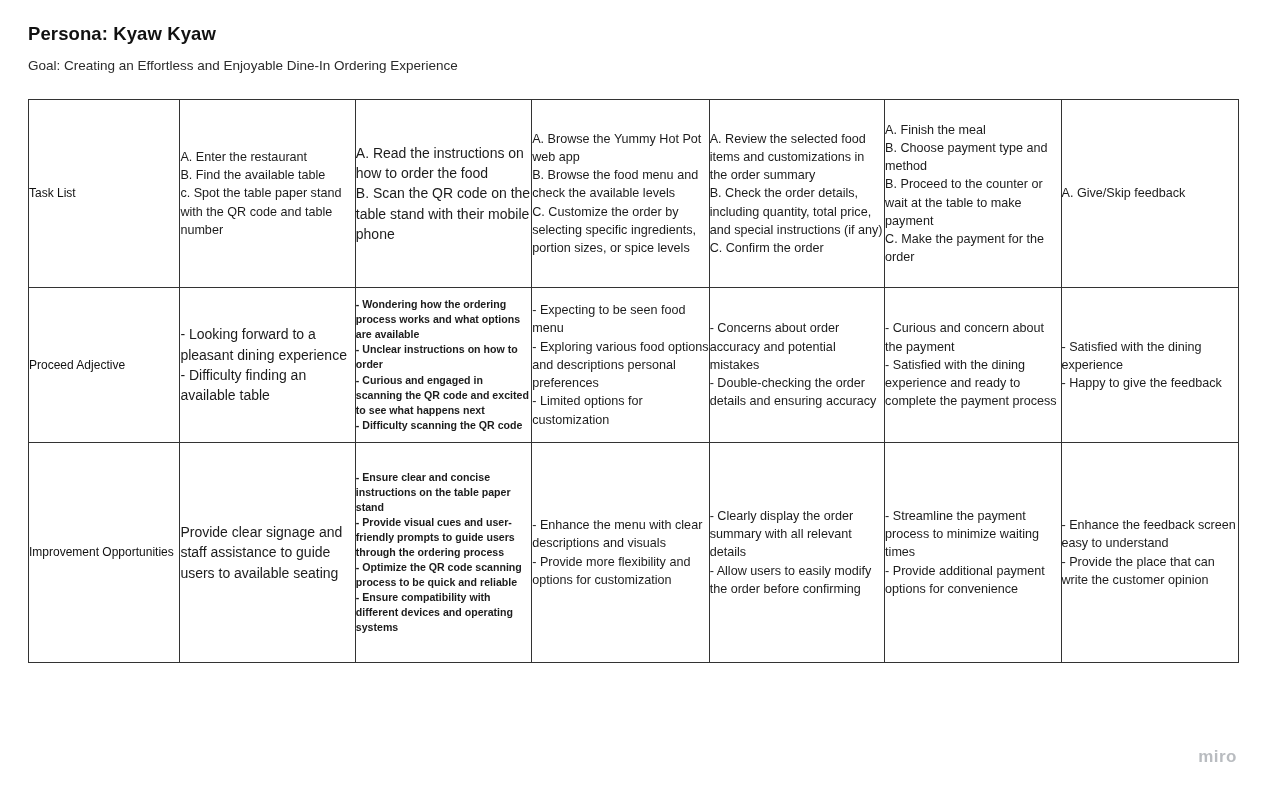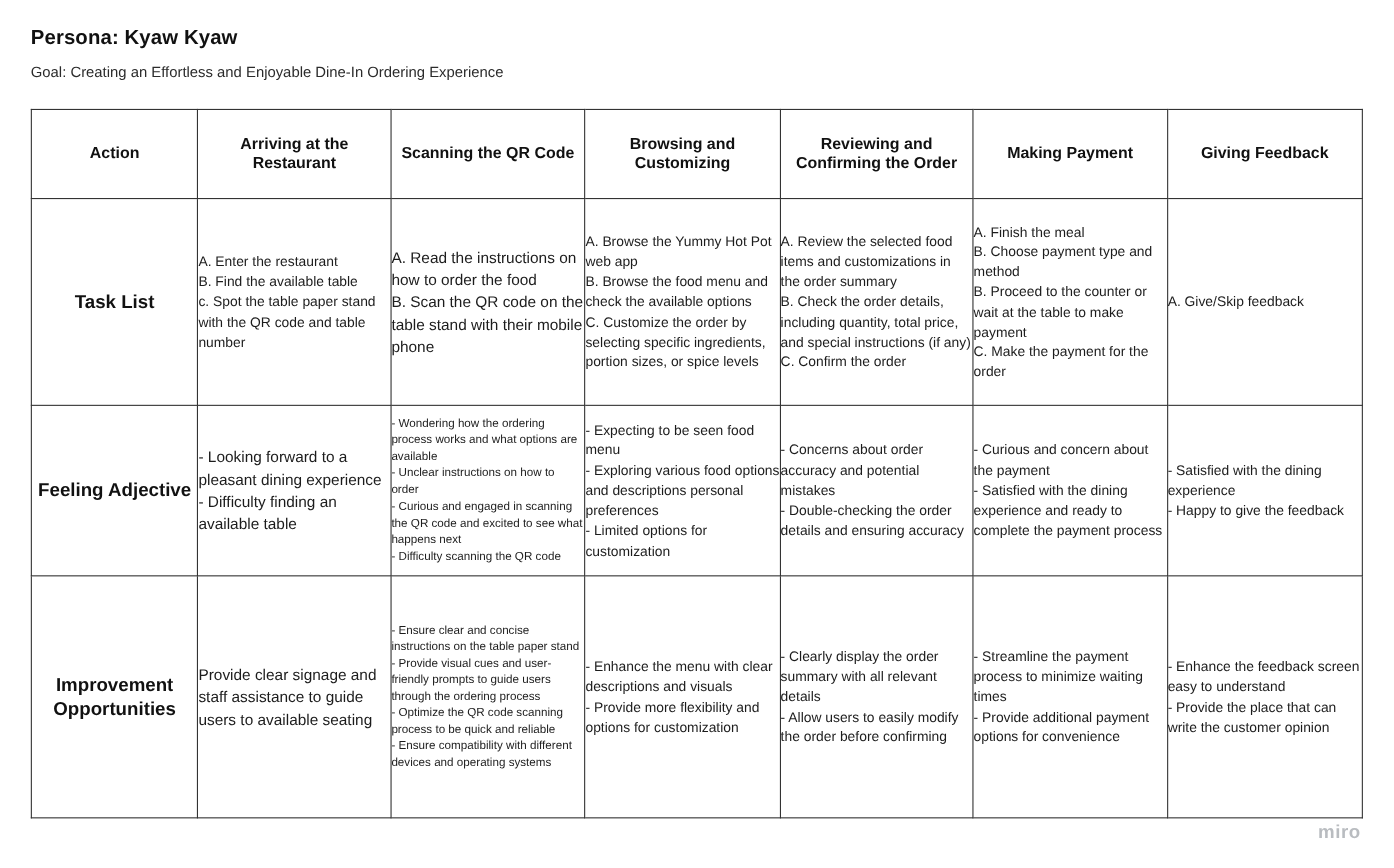--- a/index.html
+++ b/index.html
@@ -67,41 +67,41 @@
     font-weight: bold;
     line-height: 1.25;
     padding: 4px 8px;
     color: #111;
   }
   tr.head th.stage {
     font-size: 14.5px;
   }
   
   td.rowlabel {
-    text-align: center;
-    font-size: 17px;
-    font-weight: bold;
+    font-size: 12px;
+    font-weight: normal;
     line-height: 1.25;
     padding: 4px 6px;
     color: #111;
   }
   td.cell {
     font-size: 12.6px;
     line-height: 1.45;
     padding: 9px 11px;
     vertical-align: middle;
     color: #1c1c1c;
   }
   td.cell.big {
     font-size: 14px;
     line-height: 1.45;
   }
   td.cell.small {
     font-size: 10.6px;
     line-height: 1.42;
+    font-weight: bold;
   }
   .lines > div { white-space: normal; }
 
   tr.r-task td { height: 188px; }
   tr.r-feel td { height: 155px; }
   tr.r-improve td { height: 220px; }
 
   .miro {
     position: absolute;
     right: 30px;
@@ -124,49 +124,40 @@
     <colgroup>
       <col class="c0">
         <col class="c1">
         <col class="c2">
         <col class="c3">
         <col class="c4">
         <col class="c5">
         <col class="c6">
     </colgroup>
     <tbody>
-      <tr class="head">
-        <th>Action</th>
-        <th class="stage">Arriving at the Restaurant</th>
-        <th class="stage">Scanning the QR Code</th>
-        <th class="stage">Browsing and Customizing</th>
-        <th class="stage">Reviewing and Confirming the Order</th>
-        <th class="stage">Making Payment</th>
-        <th class="stage">Giving Feedback</th>
-      </tr>
 
       <tr class="r-task">
         <td class="rowlabel">Task List</td>
         <td class="cell">
             <div class="lines">
               <div>A. Enter the restaurant</div>
               <div>B. Find the available table</div>
               <div>c. Spot the table paper stand with the QR code and table number</div>
             </div>
           </td>
         <td class="cell big">
             <div class="lines">
               <div>A. Read the instructions on how to order the food</div>
               <div>B. Scan the QR code on the table stand with their mobile phone</div>
             </div>
           </td>
         <td class="cell">
             <div class="lines">
               <div>A. Browse the Yummy Hot Pot web app</div>
-              <div>B. Browse the food menu and check the available options</div>
+              <div>B. Browse the food menu and check the available levels</div>
               <div>C. Customize the order by selecting specific ingredients, portion sizes, or spice levels</div>
             </div>
           </td>
         <td class="cell">
             <div class="lines">
               <div>A. Review the selected food items and customizations in the order summary</div>
               <div>B. Check the order details, including quantity, total price, and special instructions (if any) C. Confirm the order</div>
             </div>
           </td>
         <td class="cell">
@@ -178,21 +169,21 @@
             </div>
           </td>
         <td class="cell">
             <div class="lines">
               <div>A. Give/Skip feedback</div>
             </div>
           </td>
       </tr>
 
       <tr class="r-feel">
-        <td class="rowlabel">Feeling Adjective</td>
+        <td class="rowlabel">Proceed Adjective</td>
         <td class="cell big">
             <div class="lines">
               <div>- Looking forward to a pleasant dining experience</div>
               <div>- Difficulty finding an available table</div>
             </div>
           </td>
         <td class="cell small">
             <div class="lines">
               <div>- Wondering how the ordering process works and what options are available</div>
               <div>- Unclear instructions on how to order</div>

